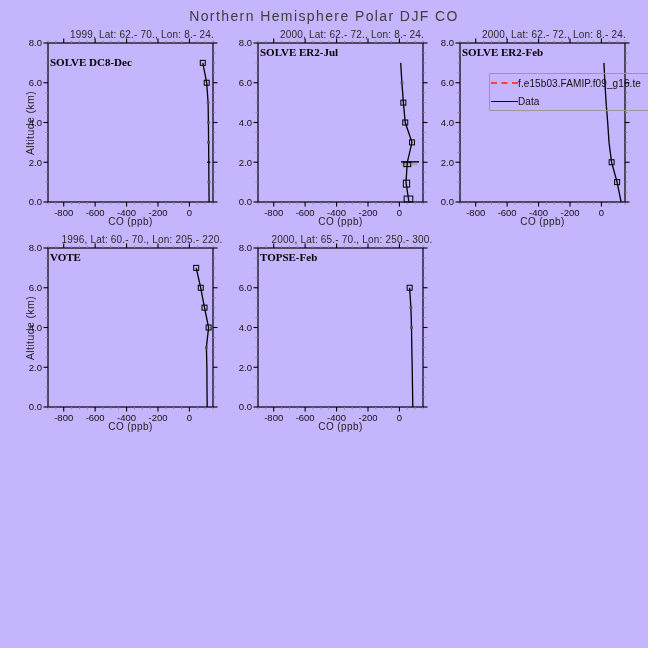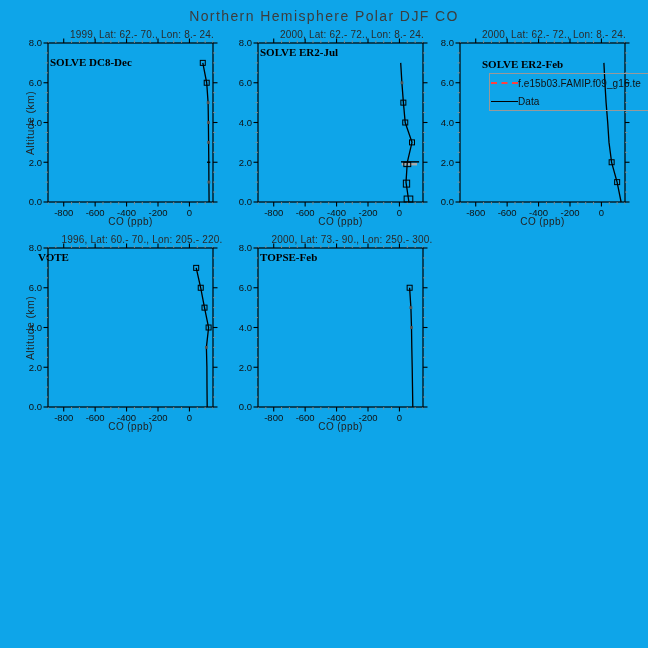--- a/index.html
+++ b/index.html
@@ -1,16 +1,16 @@
 <!DOCTYPE html>
 <html><head>
 <meta charset="utf-8">
 <style>
   html,body{margin:0;padding:0;background:#fff;}
-  #fig{position:relative;width:648px;height:648px;background:#0ea5e9;overflow:hidden;
+  #fig{position:relative;width:648px;height:648px;background:#c4b5fd;overflow:hidden;
        font-family:"Liberation Sans",sans-serif;}
   .main-title{position:absolute;top:8px;left:0;width:648px;text-align:center;
        font-size:14px;letter-spacing:1.4px;color:#3c3c3c;white-space:nowrap;}
   .subplot-title{position:absolute;width:300px;text-align:center;font-size:10px;
        color:#2a2a2a;letter-spacing:0.2px;white-space:nowrap;}
   .panel-label{position:absolute;font-family:"Liberation Serif",serif;font-weight:bold;
        font-size:11px;color:#000;white-space:nowrap;}
   .xaxis-label{position:absolute;width:165px;text-align:center;font-size:10px;
        color:#222;letter-spacing:0.4px;}
   .yaxis-label{position:absolute;width:100px;height:14px;text-align:center;font-size:10.5px;
@@ -232,21 +232,21 @@
       <rect x="181.14285714285714" y="161.0375" width="8.642857142857139" height="5.962500000000006" fill="none" stroke="#000" stroke-width="1"></rect>
       <polyline points="185.9,167.0 183.0,147.1 184.3,127.3 189.0,107.4 182.2,87.5 180.4,67.6 178.9,47.8 177.7,27.9" fill="none" stroke="#000000" stroke-width="1.3"></polyline>
       <rect x="186.5" y="104.875" width="5" height="5" fill="none" stroke="#000" stroke-width="1"></rect>
       <rect x="179.74285714285713" y="85" width="5" height="5" fill="none" stroke="#000" stroke-width="1"></rect>
       <rect x="177.85714285714286" y="65.125" width="5" height="5" fill="none" stroke="#000" stroke-width="1"></rect>
       <rect x="177.54285714285714" y="46.35" width="2.8" height="2.8" fill="#555"></rect>
     </svg>
   <div class="xaxis-label" style="left:258px;top:216px;">CO (ppb)</div>
 
   <div class="subplot-title" style="left:404px;top:29px;">2000, Lat: 62.- 72., Lon: 8.- 24.</div>
-  <div class="panel-label" style="left:462px;top:58px;margin-left:20px;">SOLVE ER2-Feb</div>
+  <div class="panel-label" style="left:462px;top:46px;">SOLVE ER2-Feb</div>
   <svg class="plot-svg" id="svg-2" style="left:425px;top:35px;" width="210" height="200">
       <rect x="35" y="8" width="165" height="159" fill="none" stroke="#000" stroke-width="1.2"></rect>
       <line x1="50.714285714285715" y1="167" x2="50.714285714285715" y2="171.5" stroke="#000000" stroke-width="1.1"></line>
       <line x1="50.714285714285715" y1="8" x2="50.714285714285715" y2="3.5" stroke="#000000" stroke-width="1.1"></line>
       <text x="50.714285714285715" y="181" text-anchor="middle" font-size="9.5" fill="#111">-800</text>
       <line x1="82.14285714285714" y1="167" x2="82.14285714285714" y2="171.5" stroke="#000000" stroke-width="1.1"></line>
       <line x1="82.14285714285714" y1="8" x2="82.14285714285714" y2="3.5" stroke="#000000" stroke-width="1.1"></line>
       <text x="82.14285714285714" y="181" text-anchor="middle" font-size="9.5" fill="#111">-600</text>
       <line x1="113.57142857142857" y1="167" x2="113.57142857142857" y2="171.5" stroke="#000000" stroke-width="1.1"></line>
       <line x1="113.57142857142857" y1="8" x2="113.57142857142857" y2="3.5" stroke="#000000" stroke-width="1.1"></line>
@@ -330,21 +330,21 @@
       <line x1="200" y1="27.875" x2="202.5" y2="27.875" stroke="#8a8a8a" stroke-width="0.9"></line>
       <line x1="35" y1="17.9375" x2="32.5" y2="17.9375" stroke="#8a8a8a" stroke-width="0.9"></line>
       <line x1="200" y1="17.9375" x2="202.5" y2="17.9375" stroke="#8a8a8a" stroke-width="0.9"></line>
       <polyline points="196.1,167.0 192.1,147.1 186.6,127.3 184.0,107.4 182.7,87.5 181.1,67.6 179.9,47.8 178.9,27.9" fill="none" stroke="#000000" stroke-width="1.3"></polyline>
       <rect x="189.64285714285714" y="144.625" width="5" height="5" fill="none" stroke="#000" stroke-width="1"></rect>
       <rect x="184.14285714285714" y="124.75" width="5" height="5" fill="none" stroke="#000" stroke-width="1"></rect>
     </svg>
   <div class="xaxis-label" style="left:460px;top:216px;">CO (ppb)</div>
 
   <div class="subplot-title" style="left:-8px;top:234px;">1996, Lat: 60.- 70., Lon: 205.- 220.</div>
-  <div class="panel-label" style="left:38px;top:251px;">VOTE</div>
+  <div class="panel-label" style="left:50px;top:251px;">VOTE</div>
   <svg class="plot-svg" id="svg-3" style="left:13px;top:240px;" width="210" height="200">
       <rect x="35" y="8" width="165" height="159" fill="none" stroke="#000" stroke-width="1.2"></rect>
       <line x1="50.714285714285715" y1="167" x2="50.714285714285715" y2="171.5" stroke="#000000" stroke-width="1.1"></line>
       <line x1="50.714285714285715" y1="8" x2="50.714285714285715" y2="3.5" stroke="#000000" stroke-width="1.1"></line>
       <text x="50.714285714285715" y="181" text-anchor="middle" font-size="9.5" fill="#111">-800</text>
       <line x1="82.14285714285714" y1="167" x2="82.14285714285714" y2="171.5" stroke="#000000" stroke-width="1.1"></line>
       <line x1="82.14285714285714" y1="8" x2="82.14285714285714" y2="3.5" stroke="#000000" stroke-width="1.1"></line>
       <text x="82.14285714285714" y="181" text-anchor="middle" font-size="9.5" fill="#111">-600</text>
       <line x1="113.57142857142857" y1="167" x2="113.57142857142857" y2="171.5" stroke="#000000" stroke-width="1.1"></line>
       <line x1="113.57142857142857" y1="8" x2="113.57142857142857" y2="3.5" stroke="#000000" stroke-width="1.1"></line>
@@ -431,21 +431,21 @@
       <polyline points="194.2,167.0 194.0,147.1 193.9,127.3 193.4,107.4 195.6,87.5 191.5,67.6 187.7,47.8 183.2,27.9" fill="none" stroke="#000000" stroke-width="1.3"></polyline>
       <rect x="192" y="105.975" width="2.8" height="2.8" fill="#555"></rect>
       <rect x="193.1" y="85" width="5" height="5" fill="none" stroke="#000" stroke-width="1"></rect>
       <rect x="189.01428571428573" y="65.125" width="5" height="5" fill="none" stroke="#000" stroke-width="1"></rect>
       <rect x="185.24285714285713" y="45.25" width="5" height="5" fill="none" stroke="#000" stroke-width="1"></rect>
       <rect x="180.68571428571428" y="25.375" width="5" height="5" fill="none" stroke="#000" stroke-width="1"></rect>
     </svg>
   <div class="xaxis-label" style="left:48px;top:421px;">CO (ppb)</div>
   <div class="yaxis-label" style="left:-19px;top:321px;">Altitude (km)</div>
 
-  <div class="subplot-title" style="left:202px;top:234px;">2000, Lat: 73.- 90., Lon: 250.- 300.</div>
+  <div class="subplot-title" style="left:202px;top:234px;">2000, Lat: 65.- 70., Lon: 250.- 300.</div>
   <div class="panel-label" style="left:260px;top:251px;">TOPSE-Feb</div>
   <svg class="plot-svg" id="svg-4" style="left:223px;top:240px;" width="210" height="200">
       <rect x="35" y="8" width="165" height="159" fill="none" stroke="#000" stroke-width="1.2"></rect>
       <line x1="50.714285714285715" y1="167" x2="50.714285714285715" y2="171.5" stroke="#000000" stroke-width="1.1"></line>
       <line x1="50.714285714285715" y1="8" x2="50.714285714285715" y2="3.5" stroke="#000000" stroke-width="1.1"></line>
       <text x="50.714285714285715" y="181" text-anchor="middle" font-size="9.5" fill="#111">-800</text>
       <line x1="82.14285714285714" y1="167" x2="82.14285714285714" y2="171.5" stroke="#000000" stroke-width="1.1"></line>
       <line x1="82.14285714285714" y1="8" x2="82.14285714285714" y2="3.5" stroke="#000000" stroke-width="1.1"></line>
       <text x="82.14285714285714" y="181" text-anchor="middle" font-size="9.5" fill="#111">-600</text>
       <line x1="113.57142857142857" y1="167" x2="113.57142857142857" y2="171.5" stroke="#000000" stroke-width="1.1"></line>

